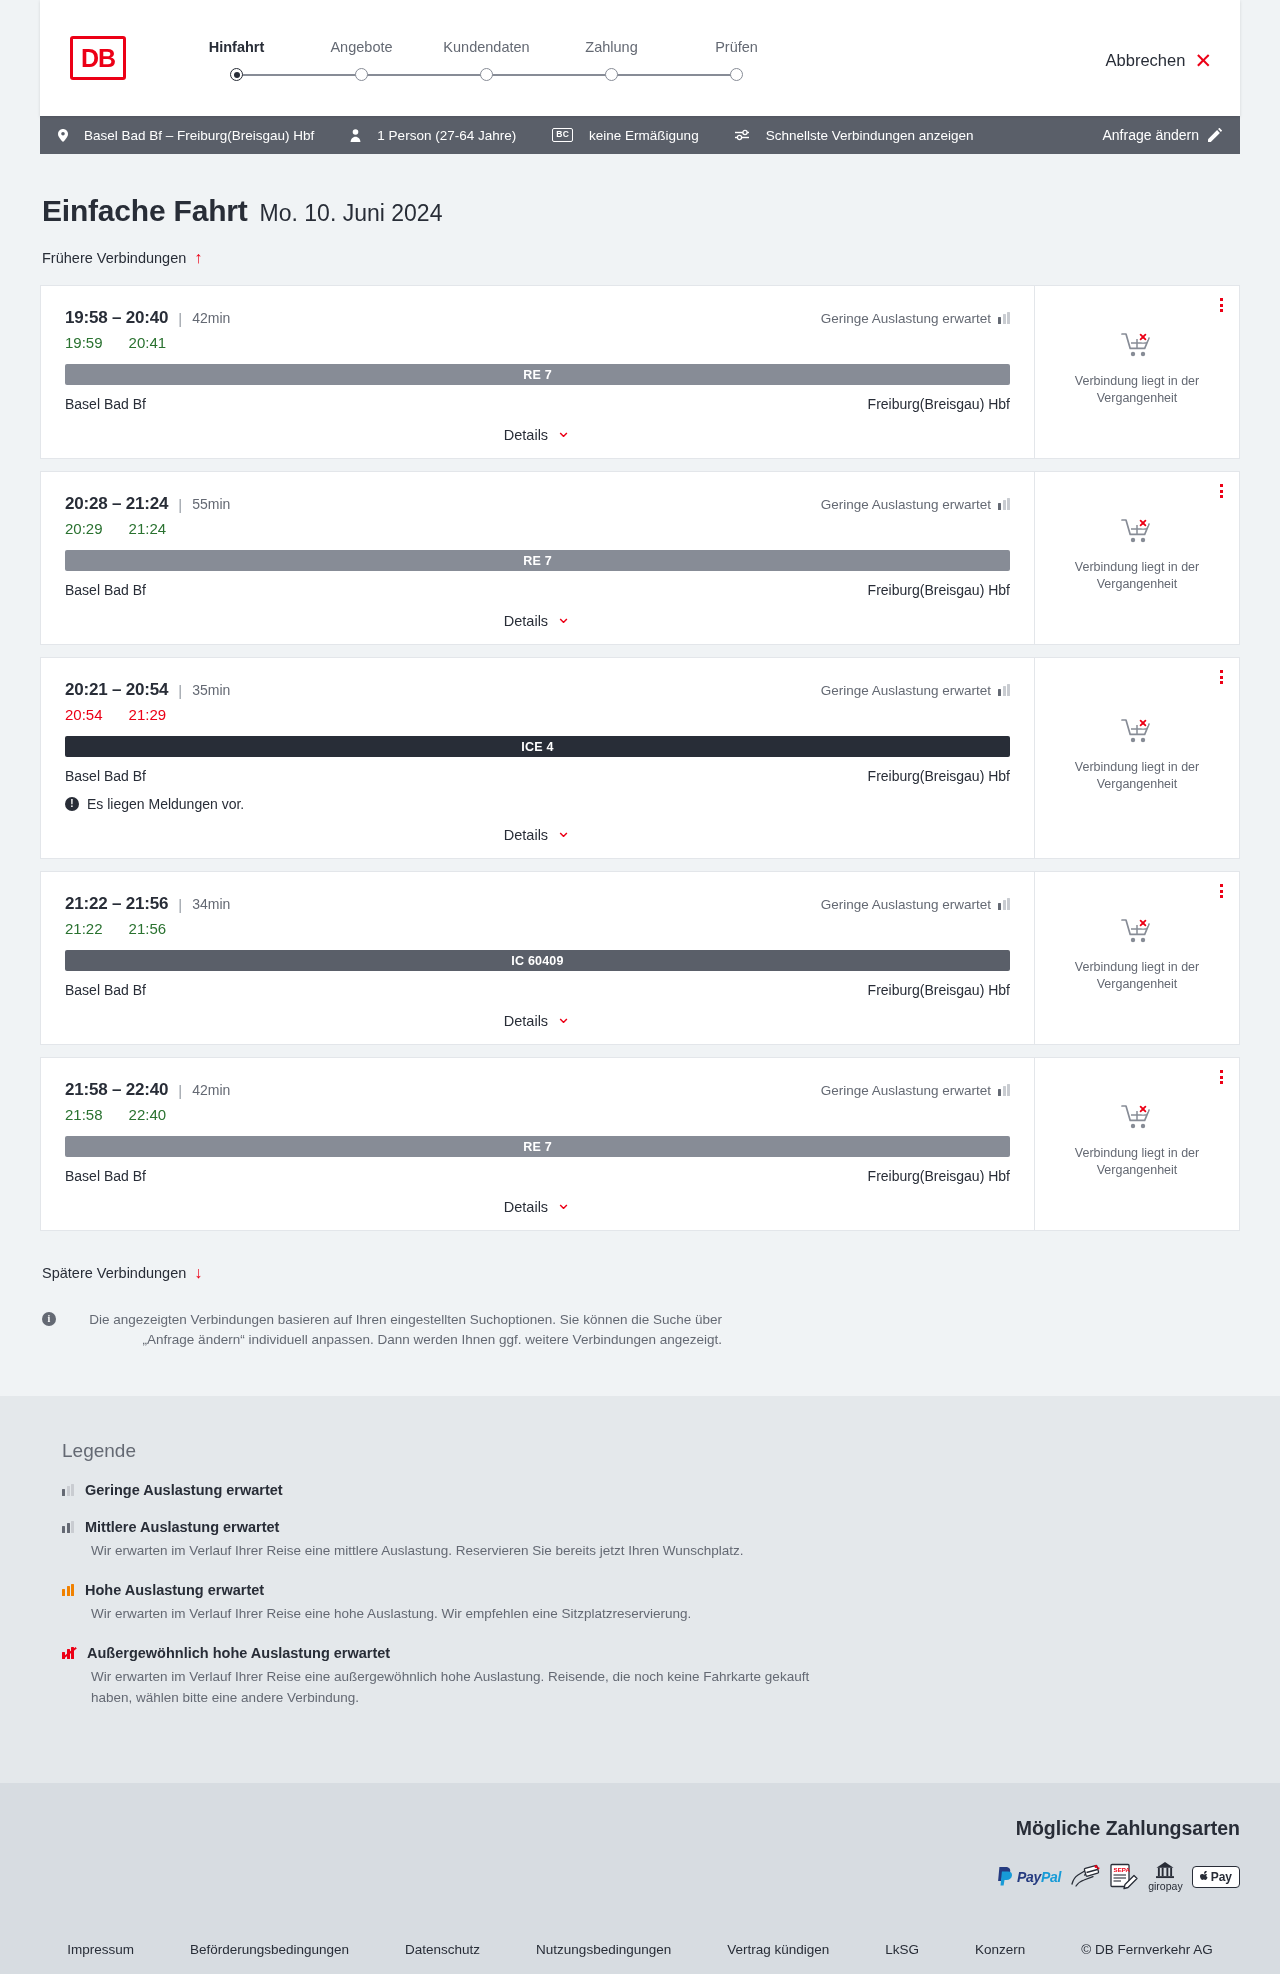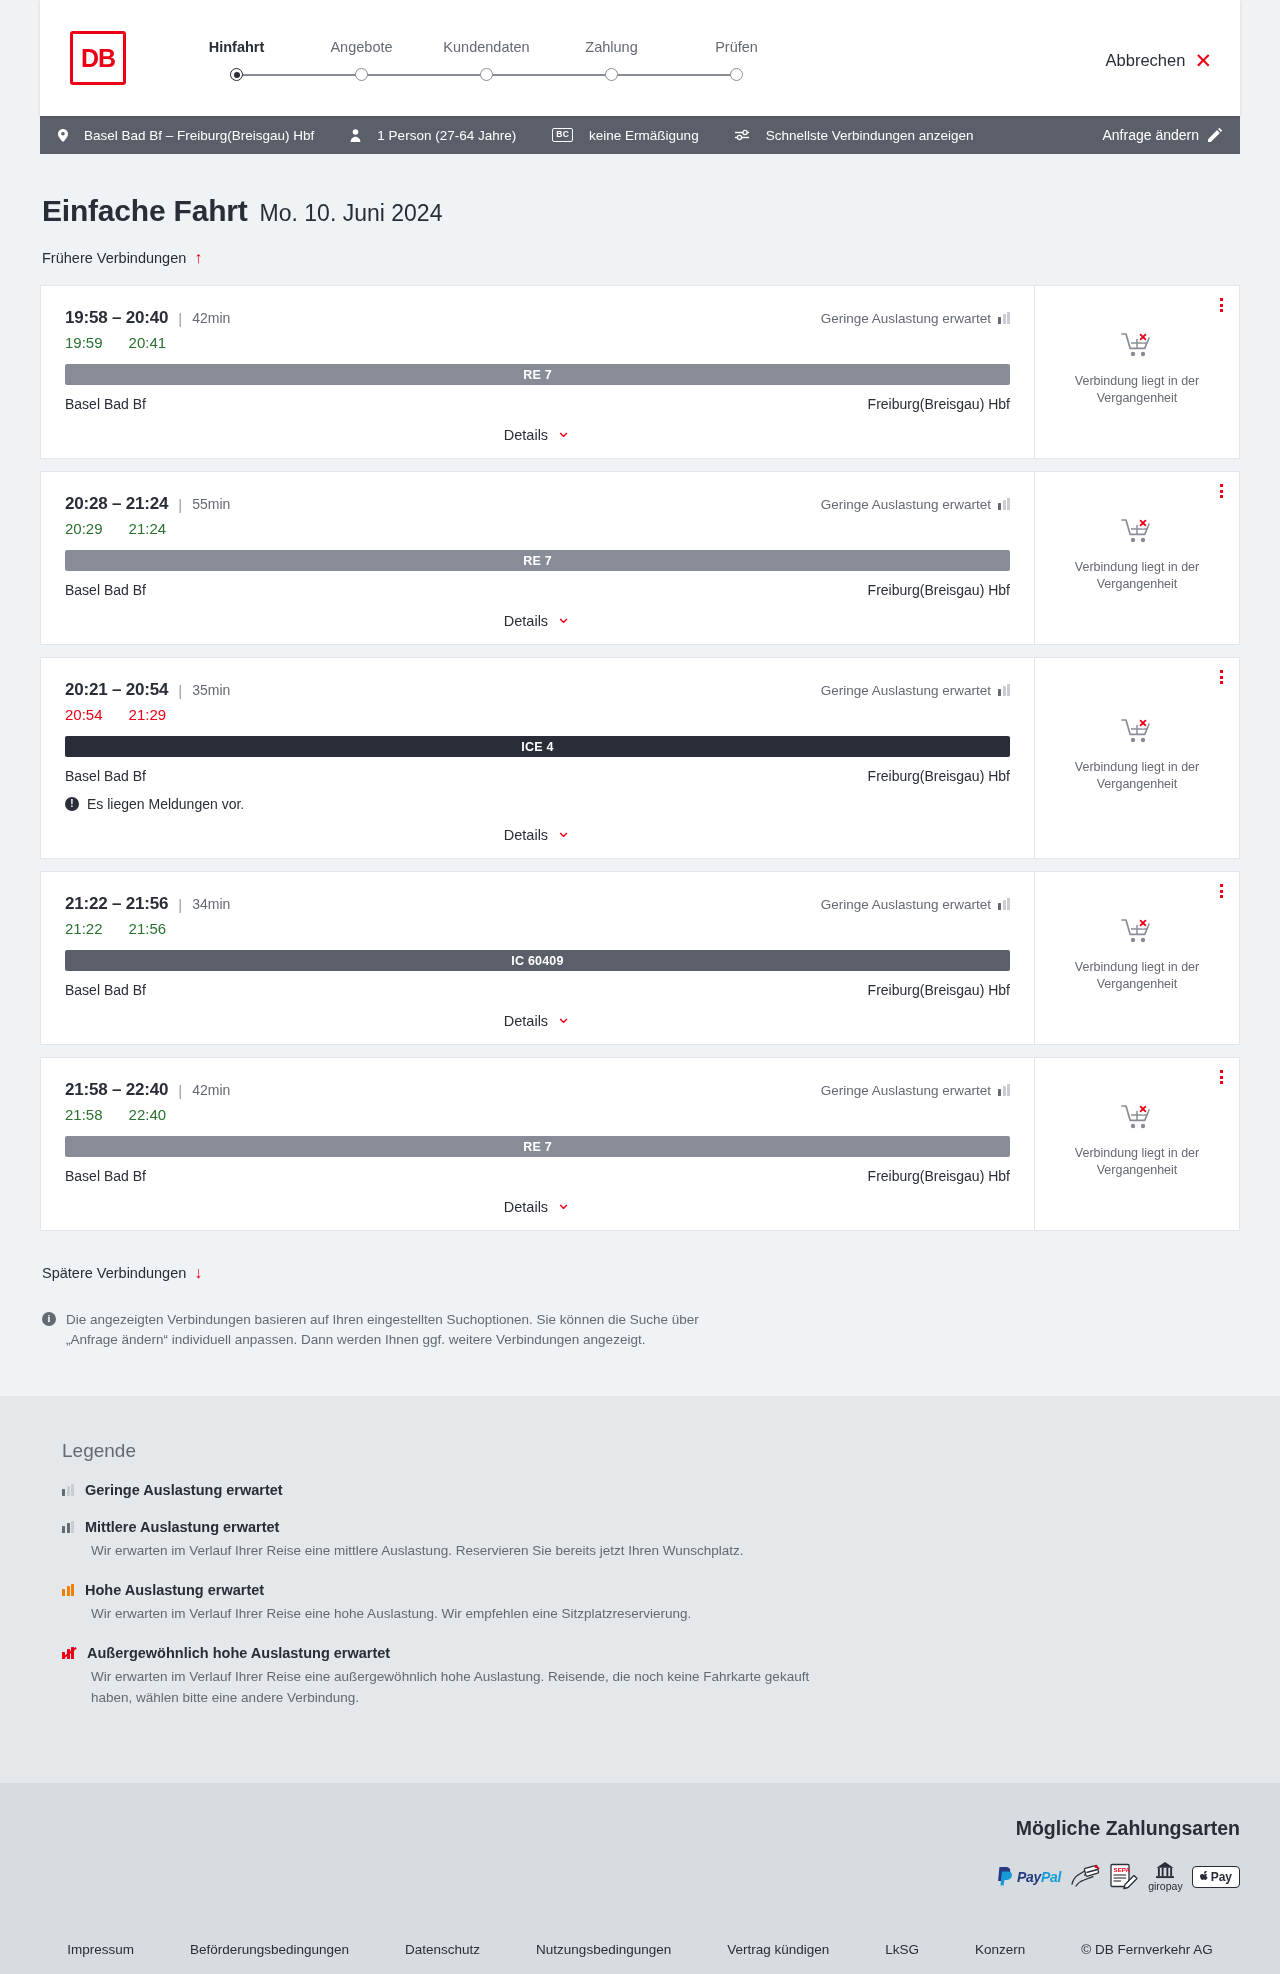--- a/index.html
+++ b/index.html
@@ -18,21 +18,21 @@
   .topbar {
     background: #ffffff;
     height: 116px;
     display: flex;
     align-items: center;
     padding: 0 28px 0 30px;
     box-shadow: 0 1px 3px rgba(0,0,0,.12);
     position: relative;
   }
   .db-logo {
-    width: 56px; height: 54px;
+    width: 56px; height: 44px;
     background: #ec0016;
     border: 3px solid #ec0016;
     border-radius: 3px;
     display: flex; align-items: center; justify-content: center;
     flex: 0 0 auto;
   }
   .db-logo span {
     background: #ffffff;
     color: #ec0016;
     font-weight: 700;
@@ -327,20 +327,21 @@
     display: flex; align-items: center; justify-content: center;
     line-height: 1;
     flex: 0 0 auto;
     margin-top: 2px;
     font-family: "Liberation Serif", serif;
   }
   .info-text {
     font-size: 13.5px;
     color: #646973;
     line-height: 1.48;
+    text-align: right;
   }
 
   
   .legend-sec {
     background: #e4e8eb;
     padding: 44px 40px 54px 40px;
   }
   .legend-inner { padding-left: 22px; }
   .legend-title {
     font-size: 19px;

